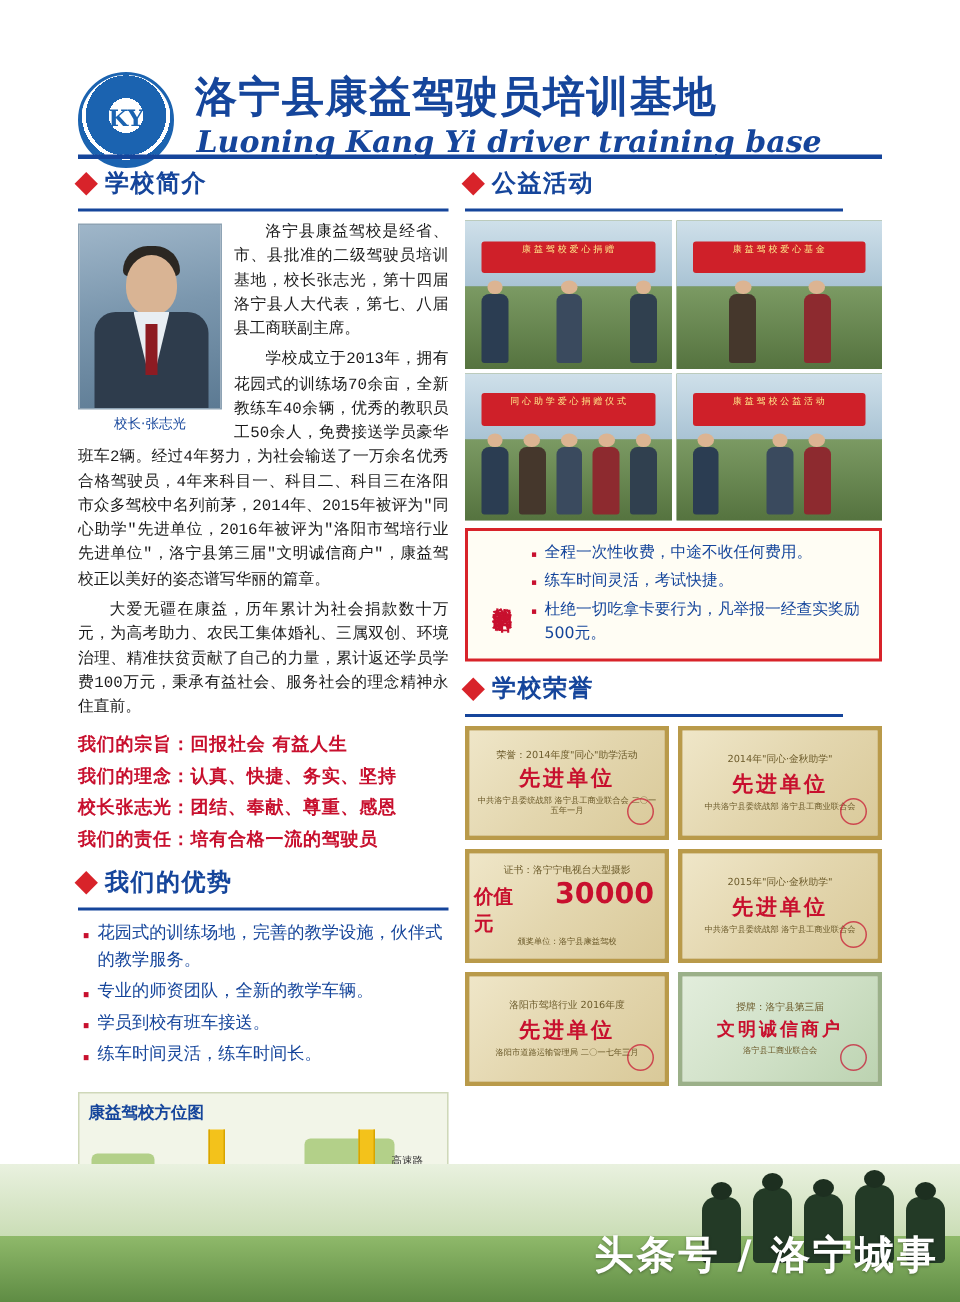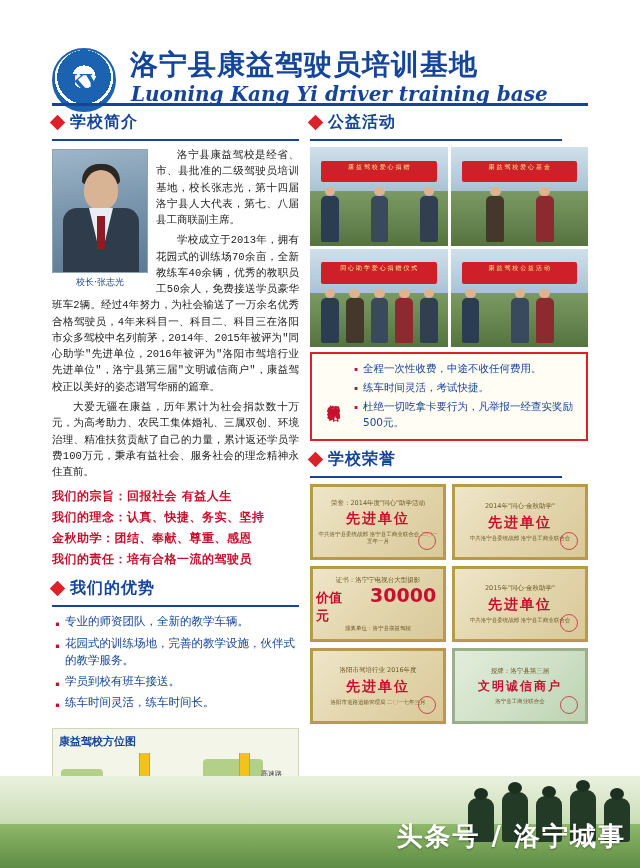--- a/index.html
+++ b/index.html
@@ -22,21 +22,21 @@
   }
   .logo{
     position:absolute;left:52px;top:30px;width:64px;height:64px;
     border-radius:50%;
     background:radial-gradient(circle at 50% 45%, #ffffff 0 26%, #1b63b0 26% 60%, #ffffff 60% 66%, #1b63b0 66% 100%);
     border:2px solid #1b63b0;
     box-sizing:border-box;
   }
   .logo .ky{
     position:absolute;left:0;right:0;top:20px;
-    text-align:center;font-weight:bold;font-size:20px;color:#1b63b0;
+    text-align:center;font-weight:bold;font-size:15px;color:#1b63b0;
     font-family:"DejaVu Serif","Liberation Serif",serif;
   }
   .logo .ring-text{
     position:absolute;left:0;right:0;bottom:3px;text-align:center;
     font-size:4px;color:#ffffff;letter-spacing:.5px;
   }
   .title-cn{
     position:absolute;left:130px;top:28px;
     font-size:28px;font-weight:bold;color:#15459b;
     letter-spacing:1px;
@@ -246,33 +246,33 @@
       <div class="intro-text">
         <p>洛宁县康益驾校是经省、市、县批准的二级驾驶员培训基地，校长张志光，第十四届洛宁县人大代表，第七、八届县工商联副主席。</p>
         <p>学校成立于2013年，拥有花园式的训练场70余亩，全新教练车40余辆，优秀的教职员工50余人，免费接送学员豪华班车2辆。经过4年努力，为社会输送了一万余名优秀合格驾驶员，4年来科目一、科目二、科目三在洛阳市众多驾校中名列前茅，2014年、2015年被评为"同心助学"先进单位，2016年被评为"洛阳市驾培行业先进单位"，洛宁县第三届"文明诚信商户"，康益驾校正以美好的姿态谱写华丽的篇章。</p>
         <p>大爱无疆在康益，历年累计为社会捐款数十万元，为高考助力、农民工集体婚礼、三属双创、环境治理、精准扶贫贡献了自己的力量，累计返还学员学费100万元，秉承有益社会、服务社会的理念精神永住直前。</p>
       </div>
     </div>
 
     <div class="motto" style="clear:both;">
       <div>我们的宗旨：回报社会 有益人生</div>
       <div>我们的理念：认真、快捷、务实、坚持</div>
-      <div>金秋助学：团结、奉献、尊重、感恩</div>
+      <div>校长张志光：团结、奉献、尊重、感恩</div>
       <div>我们的责任：培有合格一流的驾驶员</div>
     </div>
 
     <div class="sec-head" style="margin-top:8px;">
       <span class="diamond"></span>
       <span class="sec-title">我们的优势</span>
     </div>
     <div class="sec-underline"></div>
 
     <ul class="adv-list">
+      <li>花园式的训练场地，完善的教学设施，伙伴式的教学服务。</li>
       <li>专业的师资团队，全新的教学车辆。</li>
-      <li>花园式的训练场地，完善的教学设施，伙伴式的教学服务。</li>
       <li>学员到校有班车接送。</li>
       <li>练车时间灵活，练车时间长。</li>
     </ul>
 
     <div class="map-box">
       <div class="map-title">康益驾校方位图</div>
       <div class="green-blob" style="left:8px;top:40px;width:42px;height:28px;"></div>
       <div class="green-blob" style="left:150px;top:30px;width:60px;height:24px;"></div>
       <div class="road-h" style="left:0;top:68px;width:247px;"></div>
       <div class="road-h" style="left:0;top:104px;width:247px;"></div>

